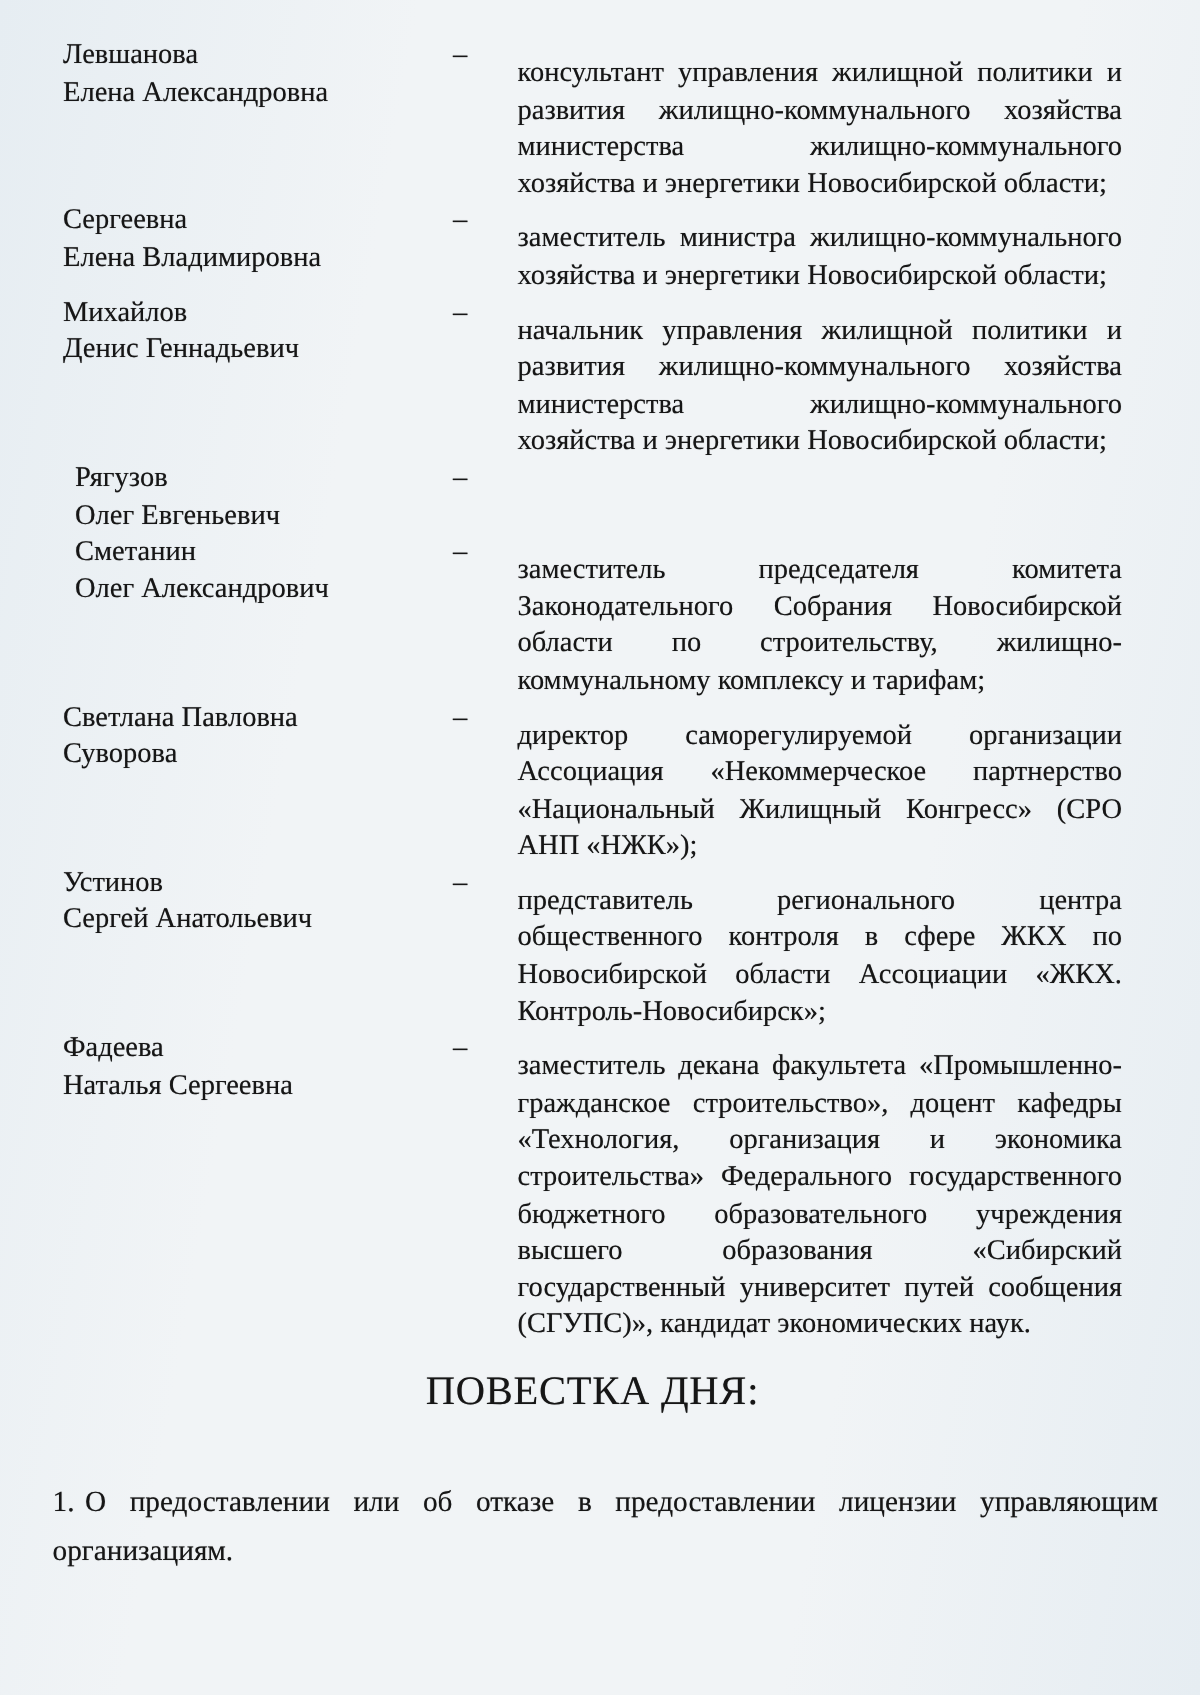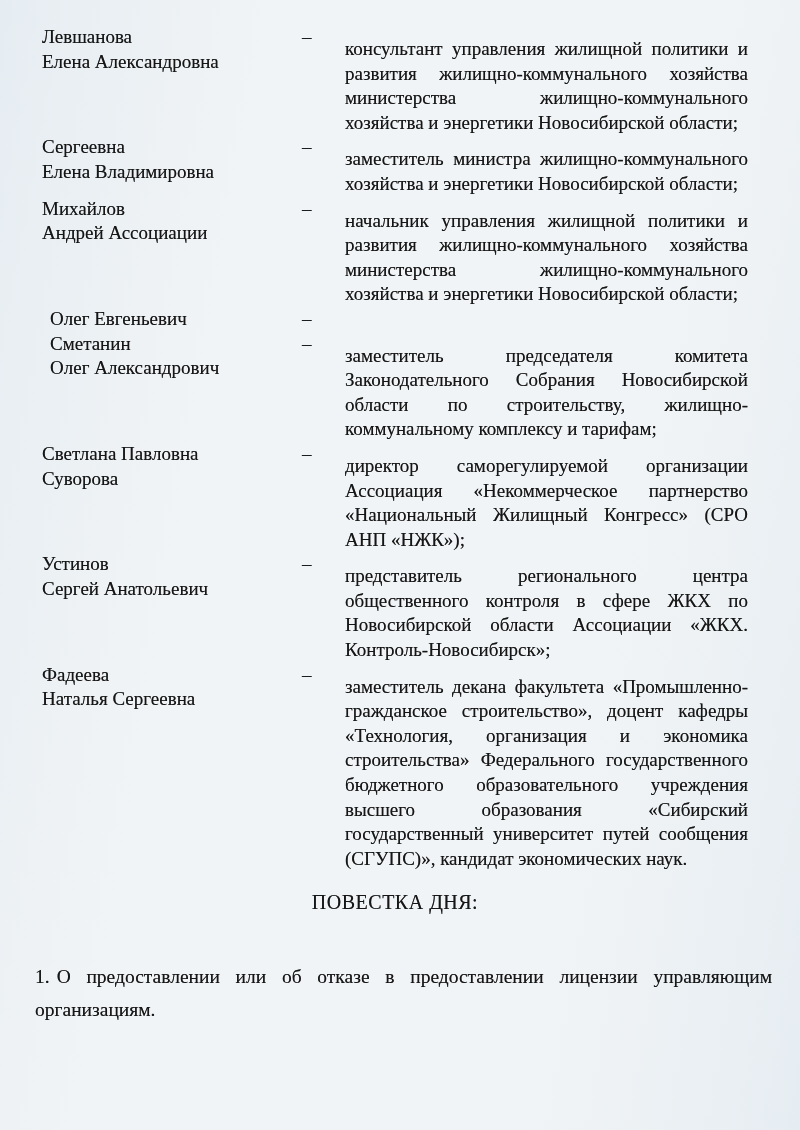--- a/index.html
+++ b/index.html
@@ -39,21 +39,21 @@
   .dash { text-align: left; }
   .role {
     text-align: justify;
     text-justify: inter-word;
     margin-top: 12px;
   }
   
   .agenda-heading {
     margin-top: 18px;
     text-align: center;
-    font-size: 20px;
+    font-size: 27px;
     line-height: 26px;
     letter-spacing: .5px;
     white-space: pre;
   }
   .agenda-item {
     margin: 46px -24px 16px -7px; 
     font-size: 19.5px;
     line-height: 32.5px;
     text-align: justify;
     text-justify: inter-word;
@@ -81,28 +81,29 @@
         <span>Сергеевна</span>
         <span>Елена Владимировна</span>
       </div>
       <div class="dash">–</div>
       <div class="role">заместитель министра жилищно-коммунального хозяйства и энергетики Новосибирской области;</div>
     </div>
 
     <div class="entry">
       <div class="name">
         <span>Михайлов</span>
-        <span>Андрей Ассоциации</span>
+        <span>Денис Геннадьевич</span>
       </div>
       <div class="dash">–</div>
       <div class="role">начальник управления жилищной политики и развития жилищно-коммунального хозяйства министерства жилищно-коммунального хозяйства и энергетики Новосибирской области;</div>
     </div>
 
     <div class="entry indented">
       <div class="name">
+        <span>Рягузов</span>
         <span>Олег Евгеньевич</span>
       </div>
       <div class="dash">–</div>
     </div>
 
     <div class="entry indented">
       <div class="name">
         <span>Сметанин</span>
         <span>Олег Александрович</span>
       </div>

